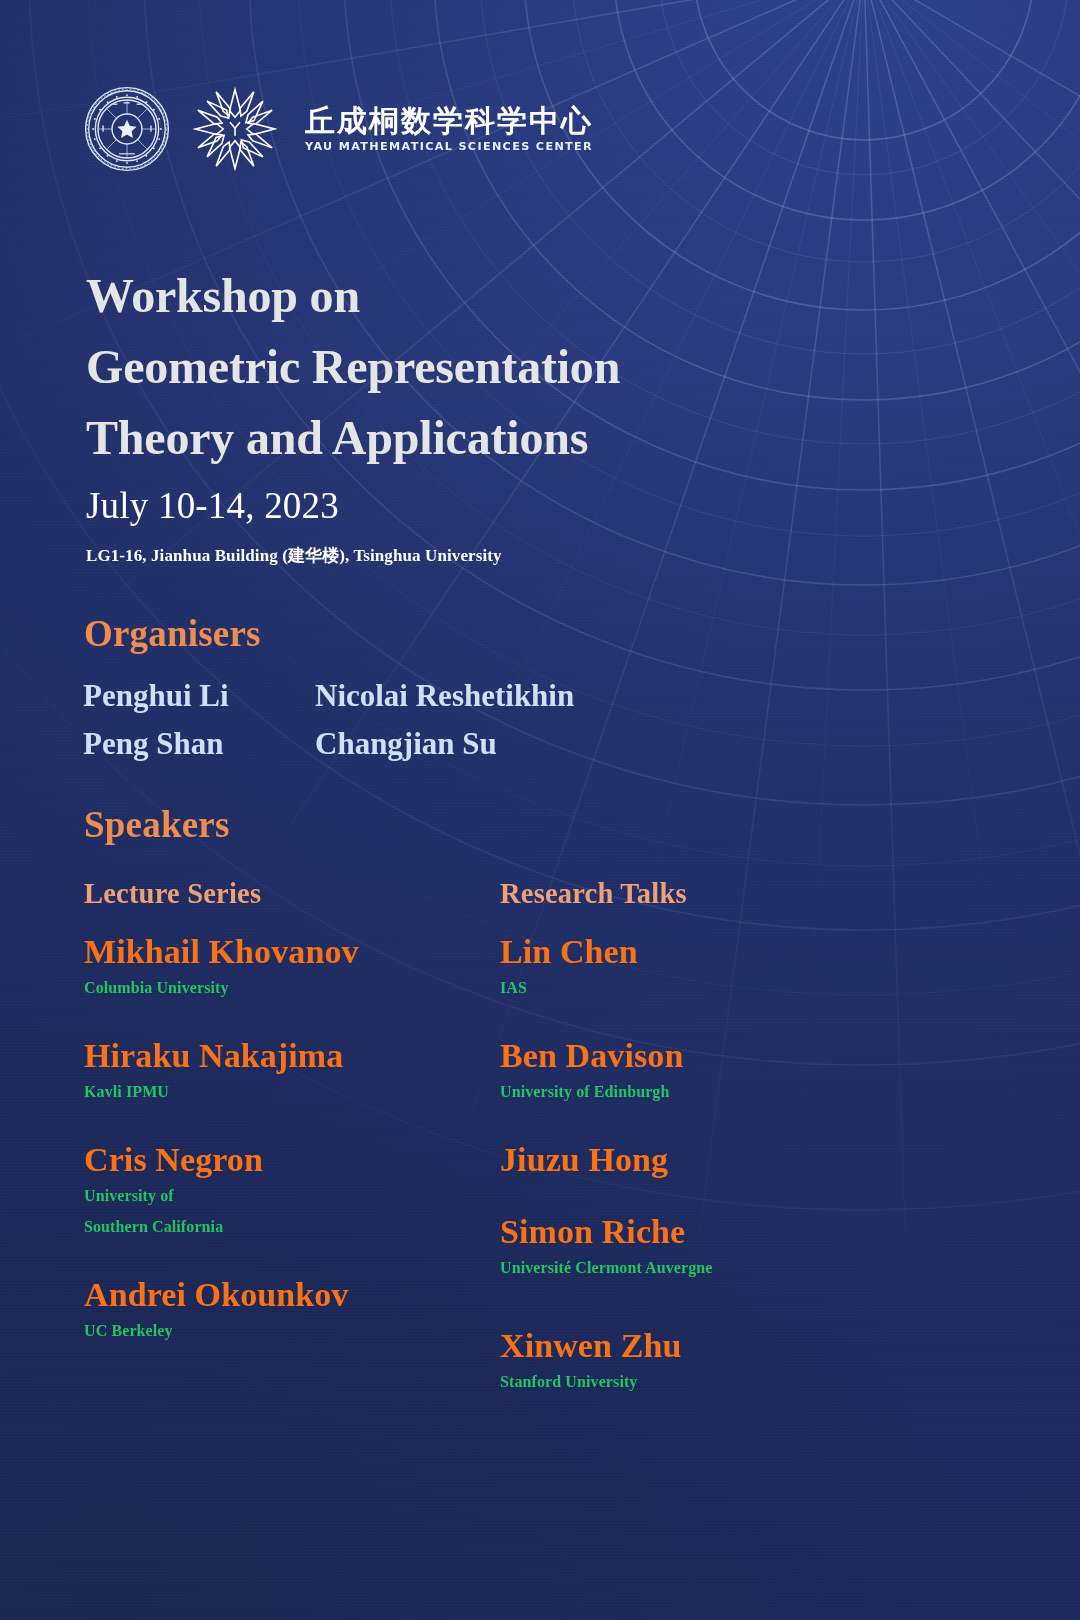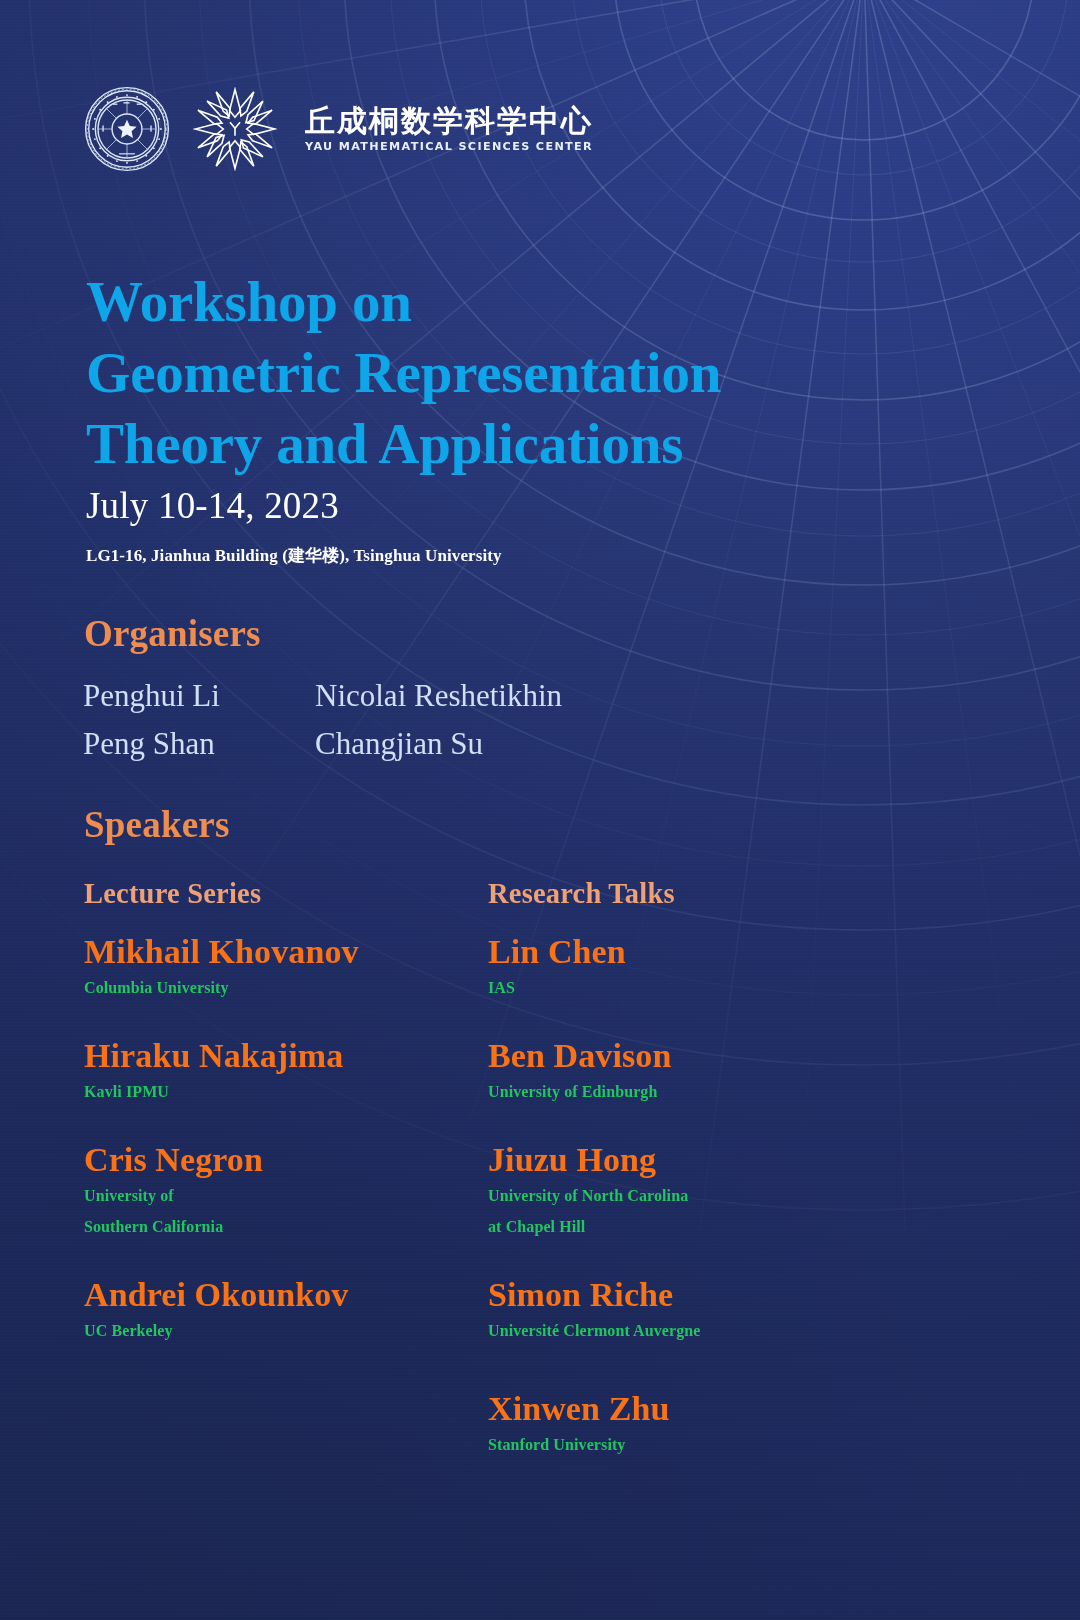--- a/index.html
+++ b/index.html
@@ -82,22 +82,22 @@
     margin-top: 4px;
     line-height: 1.1;
   }
 
   
   .title {
     position: absolute;
     left: 86px;
     top: 228px;
     width: 800px;
-    color: #0ea5e9;
-    font-size: 57px;
+    color: #e5e5e5;
+    font-size: 48px;
     font-weight: 700;
     line-height: 71px;
     letter-spacing: -0.2px;
   }
   .title span { display: block; }
 
   .date-line {
     position: absolute;
     left: 86px;
     top: 484px;
@@ -134,35 +134,35 @@
     top: 672px;
     width: 740px;
   }
   .org-row {
     display: flex;
     line-height: 48px;
   }
   .org-name {
     color: #cfe0f6;
     font-size: 31px;
-    font-weight: 400;
+    font-weight: 700;
   }
   .org-col-a { width: 232px; }
   .org-col-b { width: 400px; }
 
   
   .spk-wrap {
     position: absolute;
     left: 84px;
     top: 878px;
     width: 900px;
     display: flex;
   }
   .spk-col { width: 402px; }
-  .spk-col.right { margin-left: 2px; }
+  .spk-col.right { margin-left: 14px; }
 
   .spk-col-head {
     color: #efa173;
     font-size: 28.5px;
     font-weight: 700;
     letter-spacing: 0.2px;
     margin-bottom: 23px;
   }
   .spk-entry { margin-bottom: 34px; }
   .spk-name {
@@ -425,24 +425,20 @@
 
         <div class="spk-entry">
           <div class="spk-name">Ben Davison</div>
           <div class="spk-aff">
             <span>University of Edinburgh</span>
           </div>
         </div>
 
         <div class="spk-entry">
           <div class="spk-name">Jiuzu Hong</div>
-          <div class="spk-aff">
-            <span>University of North Carolina</span>
-            <span>at Chapel Hill</span>
-          </div>
         </div>
 
         <div class="spk-entry spacer-tall">
           <div class="spk-name">Simon Riche</div>
           <div class="spk-aff">
             <span>Université Clermont Auvergne</span>
           </div>
         </div>
 
         <div class="spk-entry">

